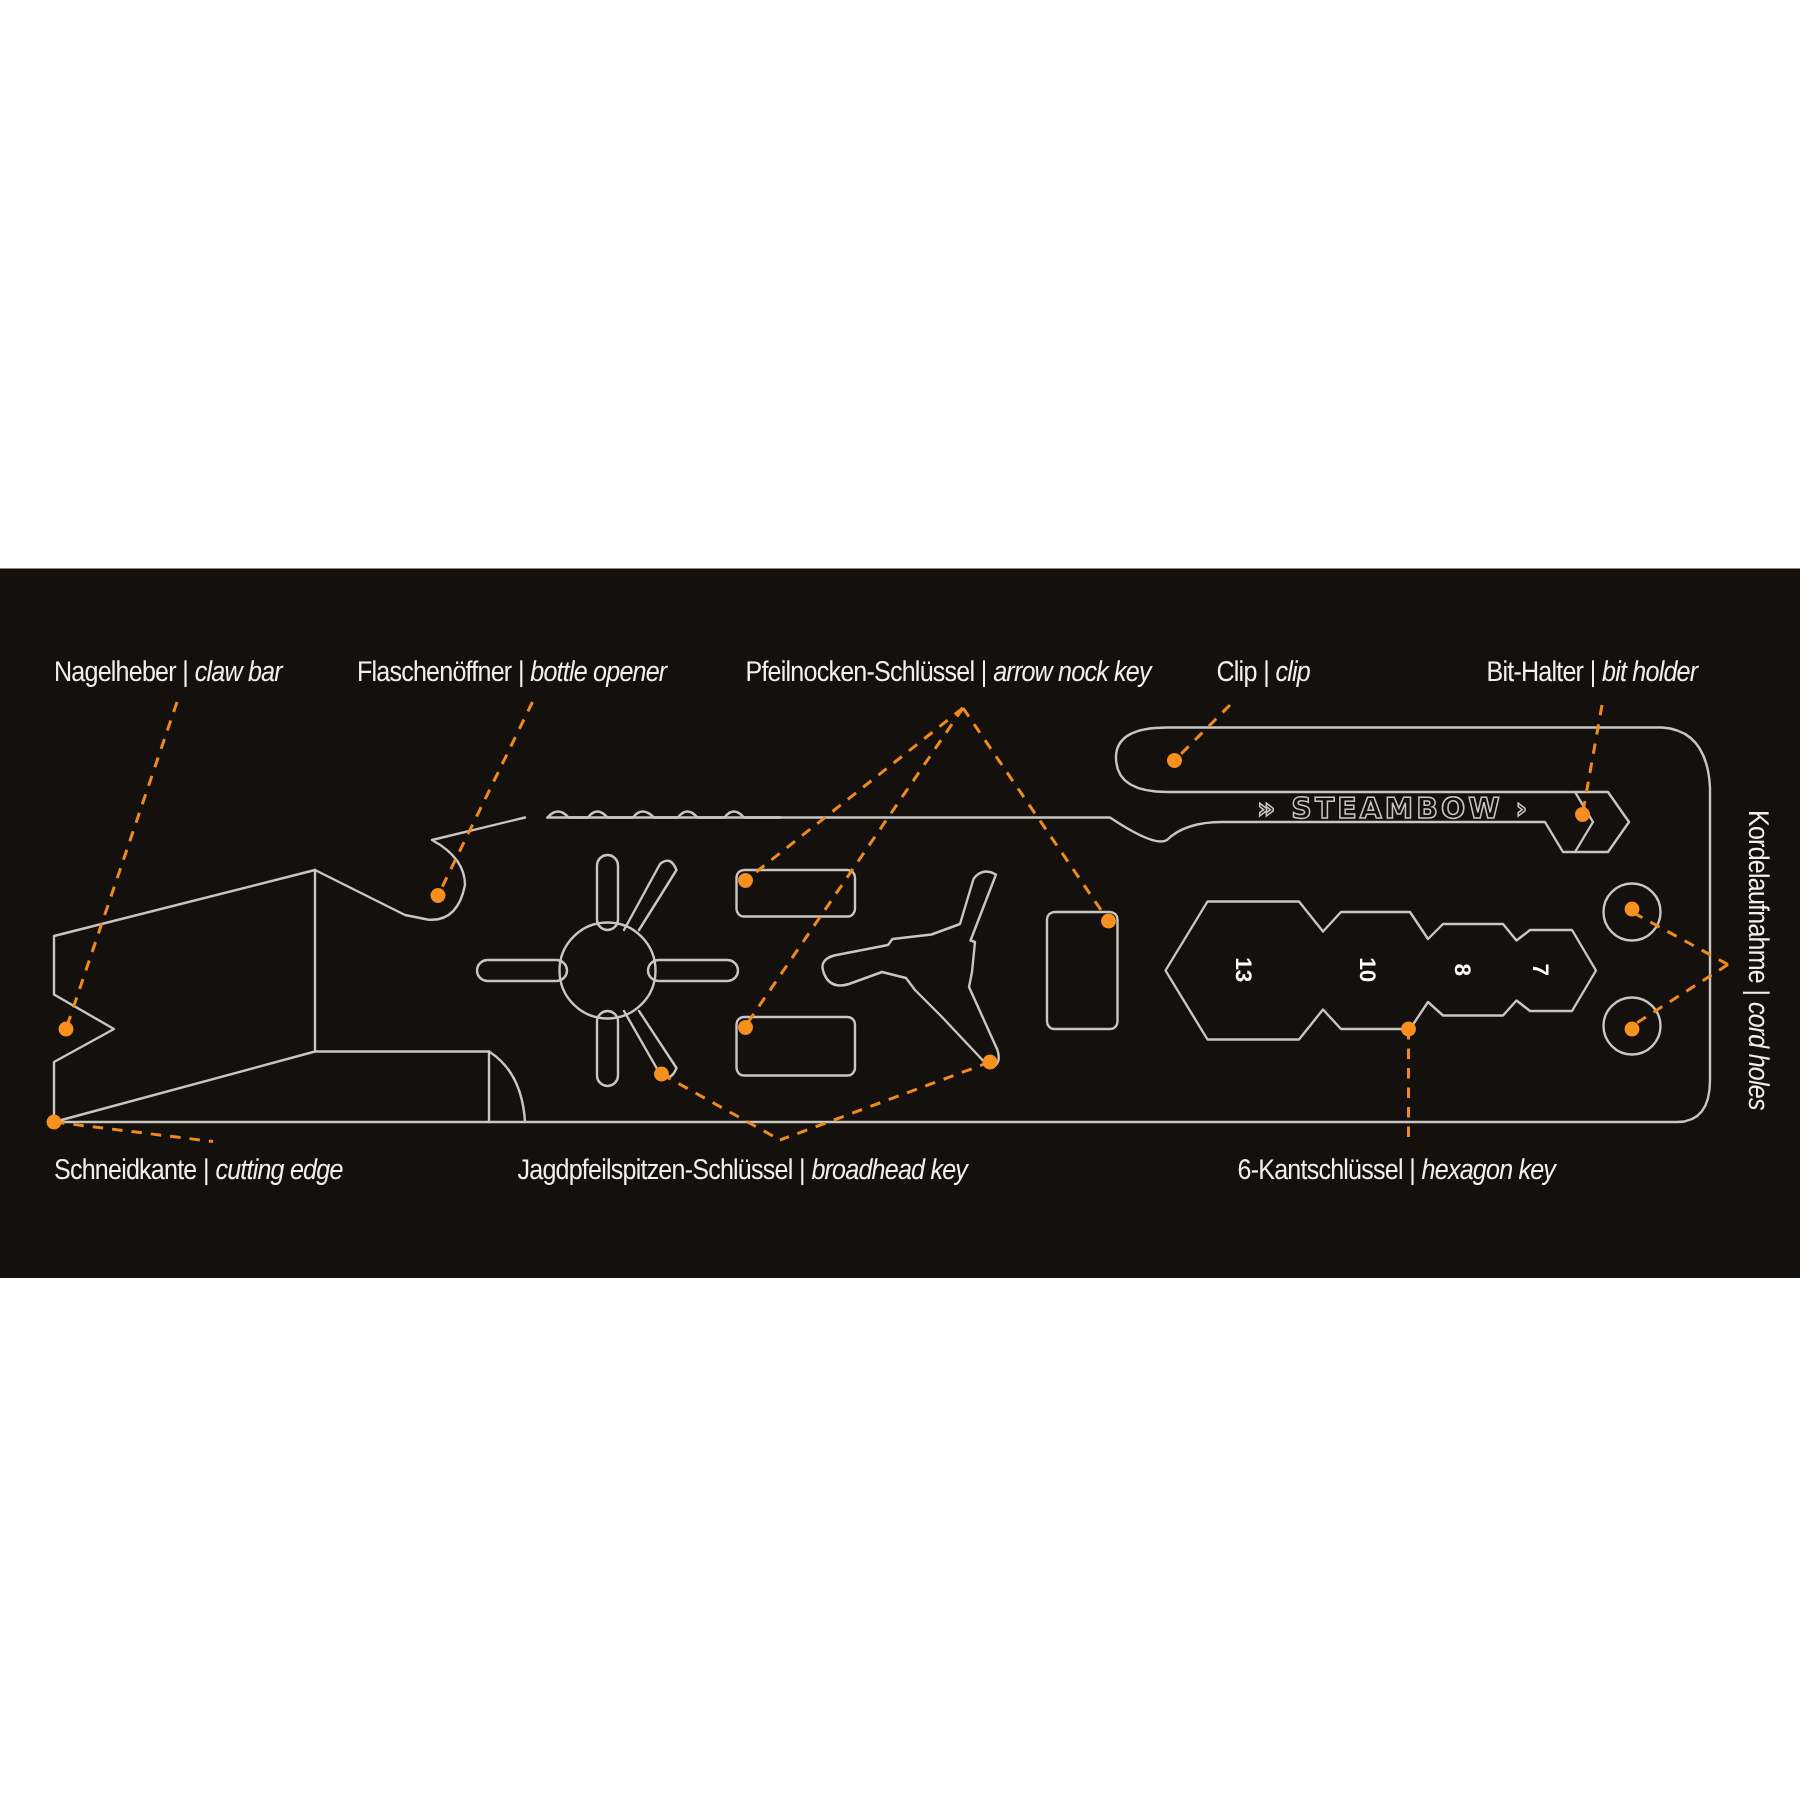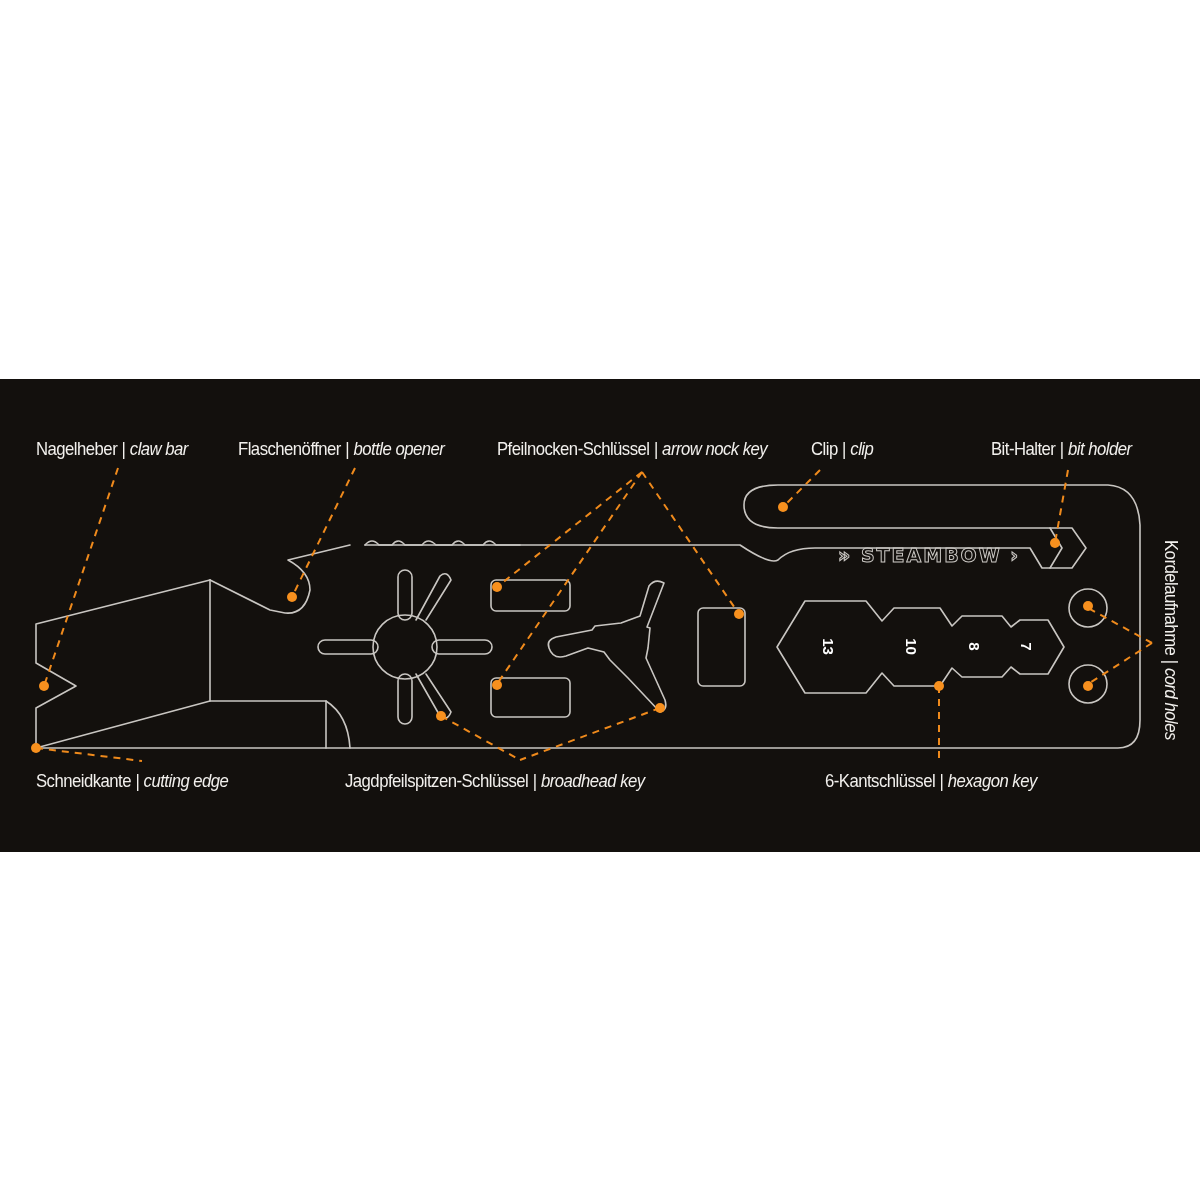--- a/index.html
+++ b/index.html
@@ -25,21 +25,21 @@
       font-family: "Liberation Sans", sans-serif; font-size: 19px; letter-spacing: -0.6px;
       transform-origin: left top; transform: rotate(90deg) scaleX(0.88);
     }
     .label-vertical .sep { margin: 0 5px; }
     .label-vertical .en { font-style: italic; }
     .hexnum {
       position: absolute; color: #ffffff; font-family: "Liberation Sans", sans-serif;
       font-weight: bold; font-size: 15px; transform: rotate(90deg); transform-origin: center;
     }
     .brand {
-      position: absolute; left: 838px; top: 544px; color: transparent;
+      position: absolute; left: 838px; top: 528px; color: transparent;
       -webkit-text-stroke: 1px #c9c6c2; font-family: "DejaVu Sans", sans-serif;
       font-weight: bold; font-size: 19px; letter-spacing: 2px;
     }
   </style>
 </head>
 <body>
 
 <div class="band"></div>
 
 <svg class="diagram" viewBox="0 0 1200 1200">

